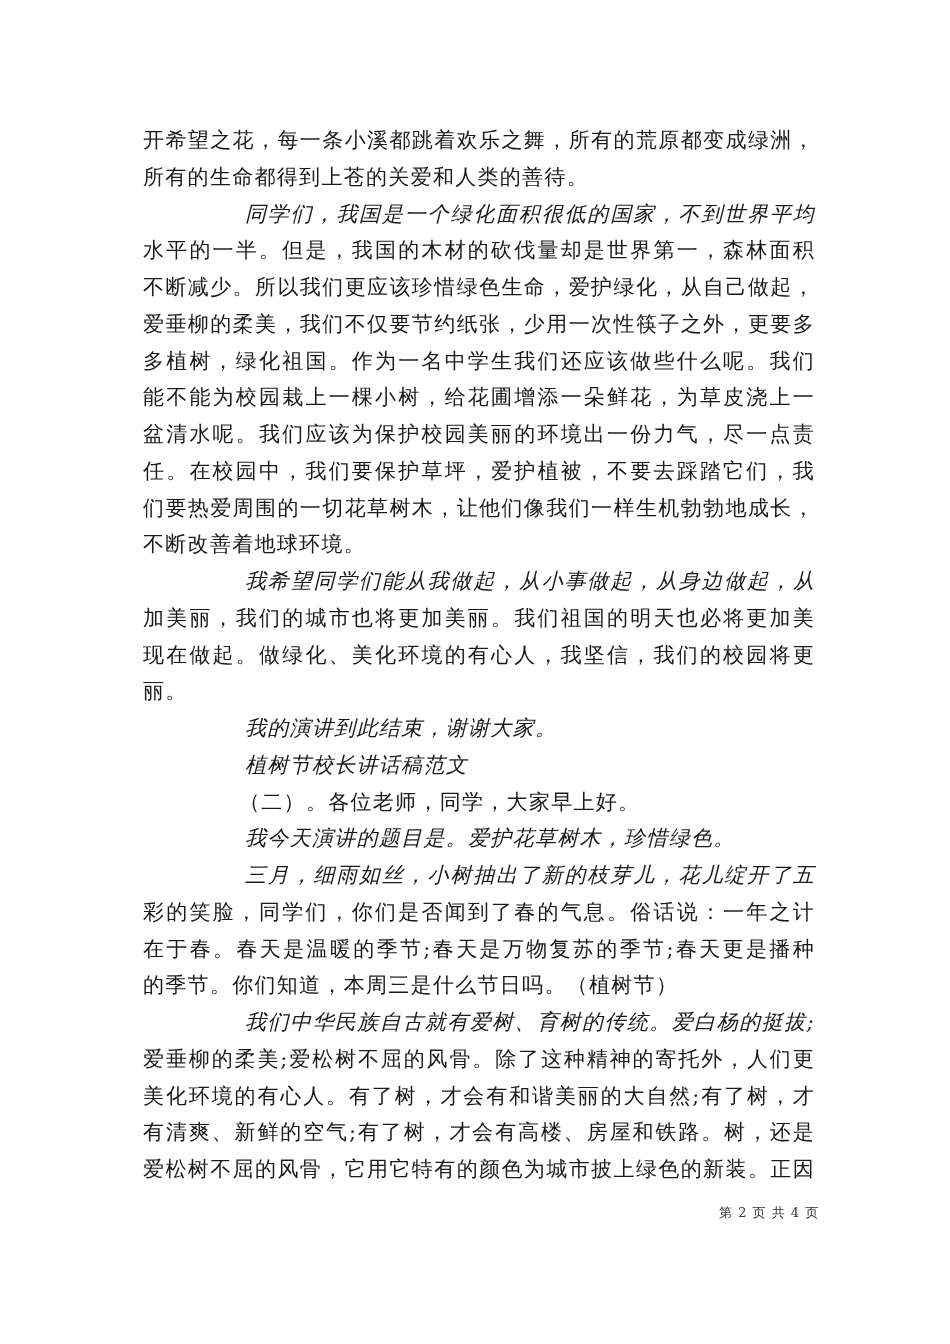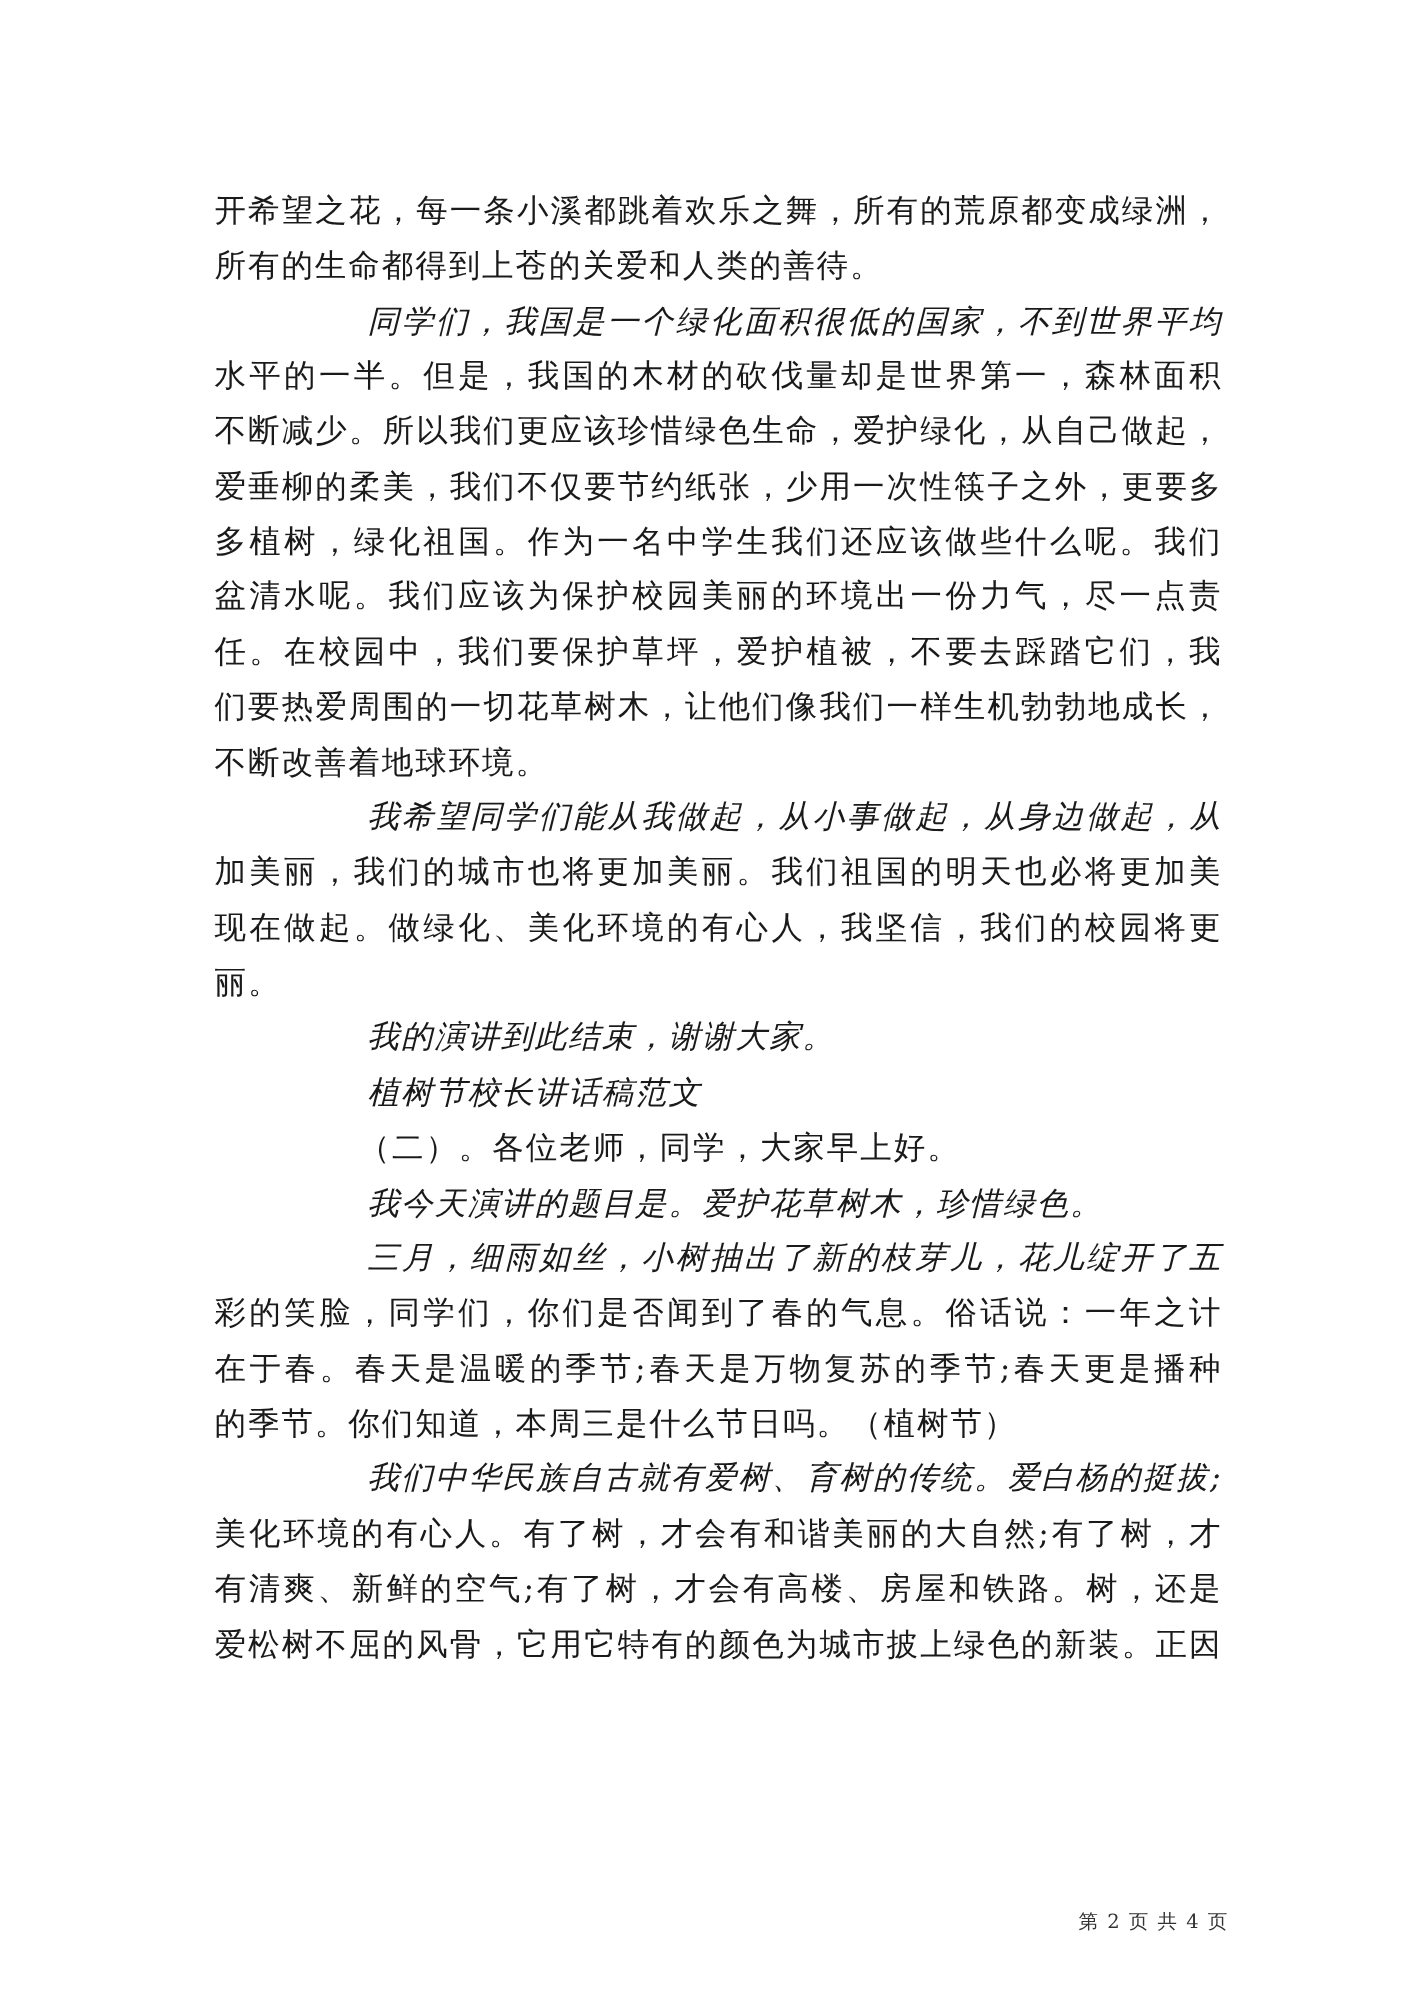--- a/index.html
+++ b/index.html
@@ -44,41 +44,42 @@
     .line.indent {
       padding-left: 102px;
       font-style: italic;
     }
     .line.indent-sm {
       padding-left: 96px;
     }
     .footer {
       position: absolute;
       left: 719px;
-      top: 1272px;
+      top: 1204px;
       font-size: 13px;
       color: #333333;
       letter-spacing: 1px;
       white-space: nowrap;
     }
   </style>
 </head>
 <body>
 
 <div class="page">
   <div class="body-text">
 
     <div class="line">开希望之花，每一条小溪都跳着欢乐之舞，所有的荒原都变成绿洲，</div>
     <div class="line short">所有的生命都得到上苍的关爱和人类的善待。</div>
 
     <div class="line indent">同学们，我国是一个绿化面积很低的国家，不到世界平均</div>
     <div class="line">水平的一半。但是，我国的木材的砍伐量却是世界第一，森林面积</div>
     <div class="line">不断减少。所以我们更应该珍惜绿色生命，爱护绿化，从自己做起，</div>
     <div class="line">爱垂柳的柔美，我们不仅要节约纸张，少用一次性筷子之外，更要多</div>
     <div class="line">多植树，绿化祖国。作为一名中学生我们还应该做些什么呢。我们</div>
+    <div class="line">能不能为校园栽上一棵小树，给花圃增添一朵鲜花，为草皮浇上一</div>
     <div class="line">盆清水呢。我们应该为保护校园美丽的环境出一份力气，尽一点责</div>
     <div class="line">任。在校园中，我们要保护草坪，爱护植被，不要去踩踏它们，我</div>
     <div class="line">们要热爱周围的一切花草树木，让他们像我们一样生机勃勃地成长，</div>
     <div class="line short">不断改善着地球环境。</div>
 
     <div class="line indent">我希望同学们能从我做起，从小事做起，从身边做起，从</div>
     <div class="line">加美丽，我们的城市也将更加美丽。我们祖国的明天也必将更加美</div>
     <div class="line">现在做起。做绿化、美化环境的有心人，我坚信，我们的校园将更</div>
     <div class="line short">丽。</div>
 
@@ -89,20 +90,21 @@
     <div class="line indent-sm short">（二）。各位老师，同学，大家早上好。</div>
 
     <div class="line indent short">我今天演讲的题目是。爱护花草树木，珍惜绿色。</div>
 
     <div class="line indent">三月，细雨如丝，小树抽出了新的枝芽儿，花儿绽开了五</div>
     <div class="line">彩的笑脸，同学们，你们是否闻到了春的气息。俗话说：一年之计</div>
     <div class="line">在于春。春天是温暖的季节;春天是万物复苏的季节;春天更是播种</div>
     <div class="line short">的季节。你们知道，本周三是什么节日吗。（植树节）</div>
 
     <div class="line indent">我们中华民族自古就有爱树、育树的传统。爱白杨的挺拔;</div>
+    <div class="line">爱垂柳的柔美;爱松树不屈的风骨。除了这种精神的寄托外，人们更</div>
     <div class="line">美化环境的有心人。有了树，才会有和谐美丽的大自然;有了树，才</div>
     <div class="line">有清爽、新鲜的空气;有了树，才会有高楼、房屋和铁路。树，还是</div>
     <div class="line">爱松树不屈的风骨，它用它特有的颜色为城市披上绿色的新装。正因</div>
 
   </div>
 
   <div class="footer">第 2 页 共 4 页</div>
 </div>
 
 </body></html>

